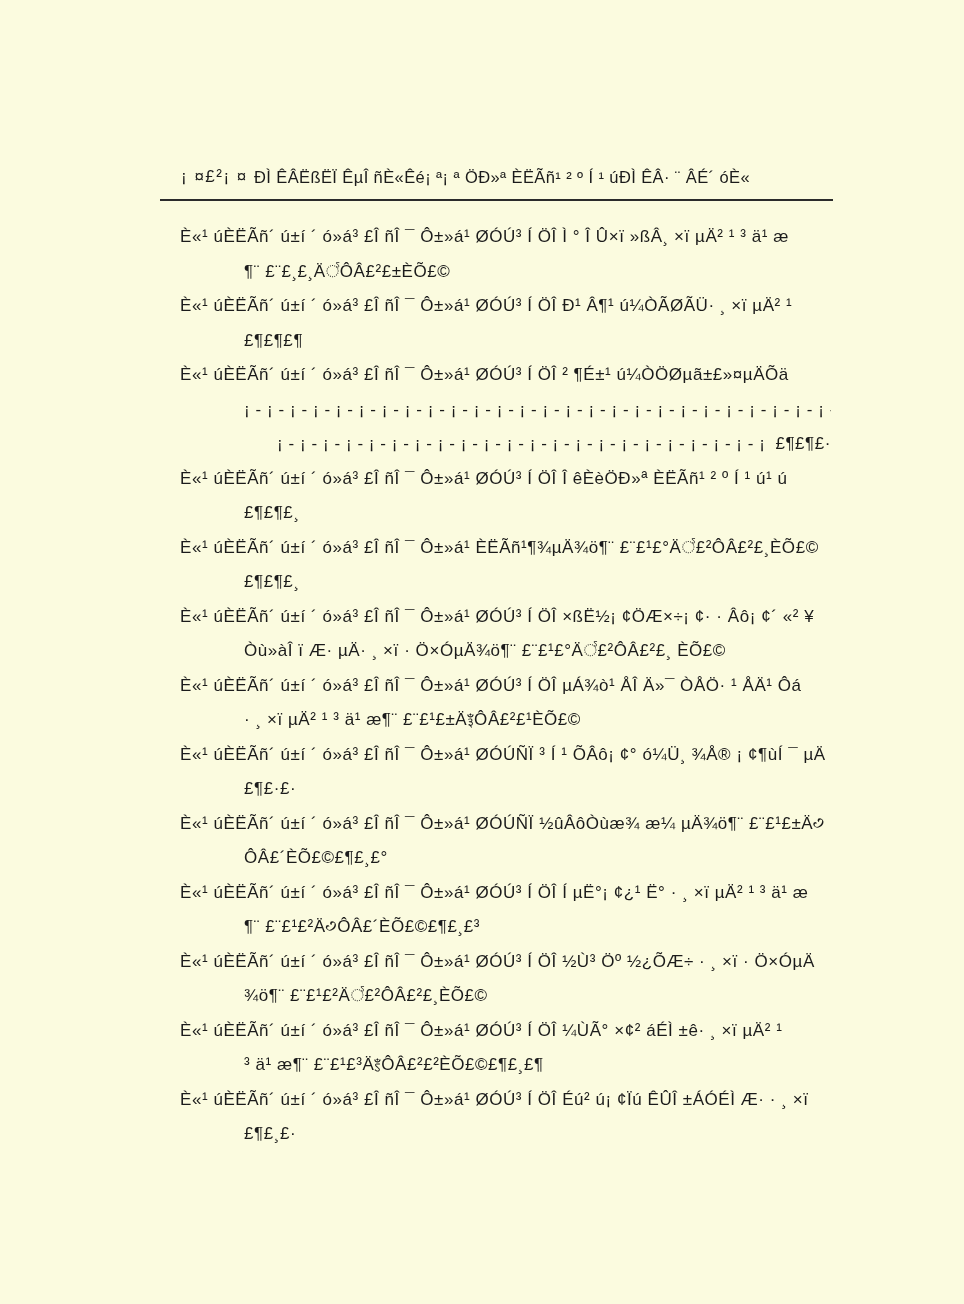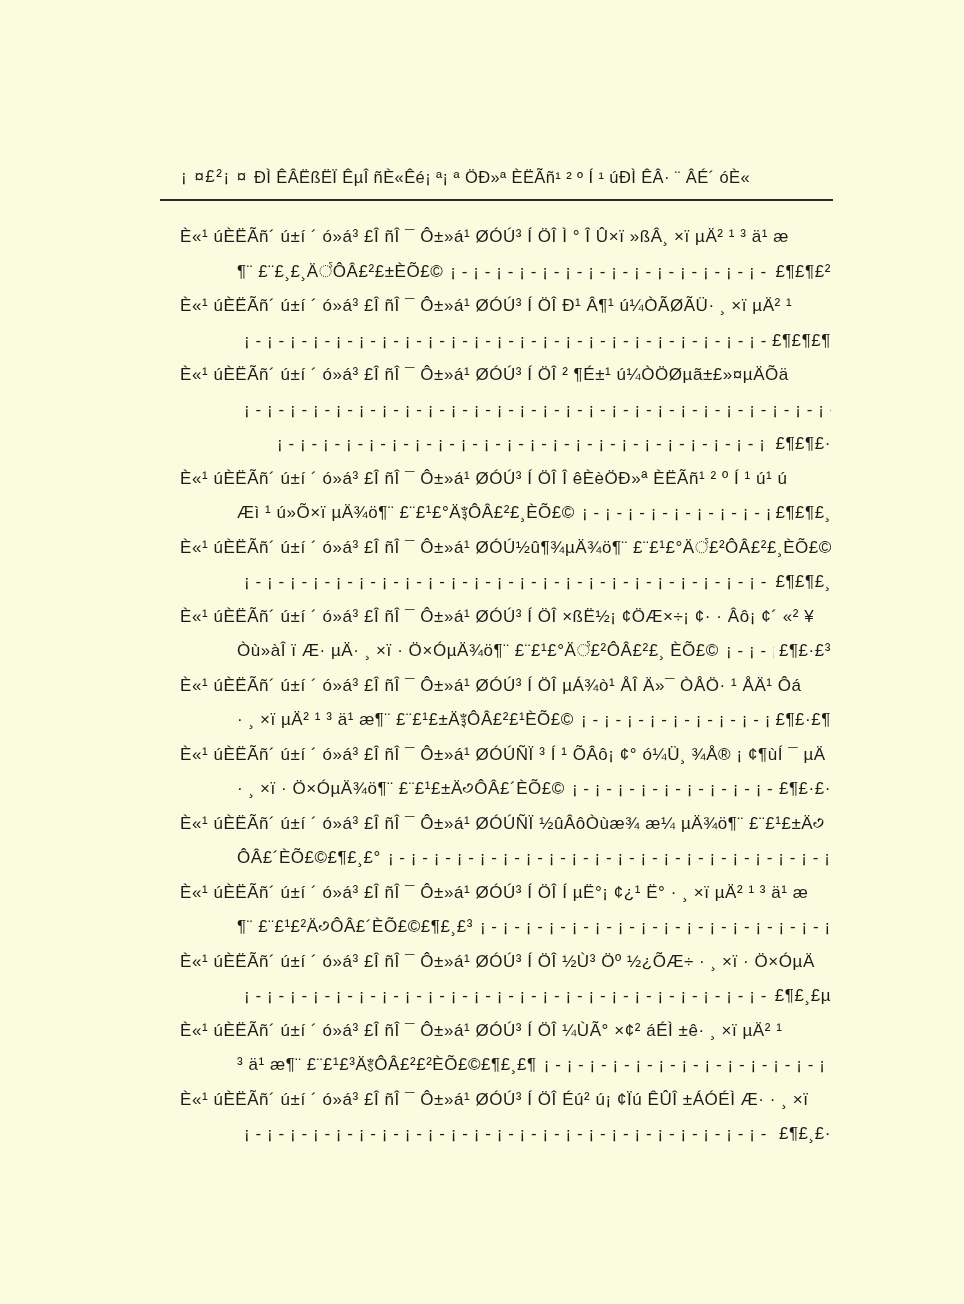--- a/index.html
+++ b/index.html
@@ -21,53 +21,53 @@
     border-top:2.2px solid #2b2b2b;
   }
   .toc{
     position:absolute;left:180px;top:220px;width:651px;
     font-size:17px;letter-spacing:0.55px;
   }
   .line{
     display:flex;align-items:baseline;
     height:34.5px;line-height:34.5px;white-space:pre;overflow:hidden;
   }
-  .indent-1{padding-left:57px;}
+  .indent-1{padding-left:57px;flex-direction:column;}
   .indent-2{padding-left:90px;}
   .t{flex:0 0 auto;text-align:right;}
   .leader{flex:1 1 auto;overflow:hidden;margin-left:7px;}
   .pagenum{flex:0 0 auto;margin-left:5px;}
 </style>
 </head>
 <body style="background: rgb(251, 251, 223); color: rgb(27, 27, 27);">
 
 <div class="header-marker">¡ ¤£²¡ ¤</div>
 <div class="header-title">ÐÌ ÊÂËßËÏ ÊµÎ ñÈ«Êé¡ ª¡ ª ÖÐ»ª ÈËÃñ¹ ² º Í ¹ úÐÌ ÊÂ· ¨ ÂÉ´ óÈ«</div>
 <div class="header-rule" style="border-top-color: rgb(43, 43, 43);"></div>
 <div class="toc">
     <div class="line"><span class="t">È«¹ úÈËÃñ´ ú±í ´ ó»á³ £Î ñÎ ¯ Ô±»á¹ ØÓÚ³ Í ÖÎ Ì ° Î Û×ï »ßÂ¸ ×ï µÄ² ¹ ³ ä¹ æ</span></div>
     <div class="line indent-1"><span class="t">¶¨ £¨£¸£¸Ä꣱ÔÂ£²£±ÈÕ£©</span><span class="leader">¡ - ¡ - ¡ - ¡ - ¡ - ¡ - ¡ - ¡ - ¡ - ¡ - ¡ - ¡ - ¡ - ¡ - ¡ - ¡ - ¡ - ¡ - ¡ - ¡ - ¡ - ¡ - ¡ - ¡ - ¡ - ¡ - ¡ - ¡ - ¡ - ¡ - ¡ - ¡ - ¡ - ¡ - ¡ - ¡ - ¡ - ¡ - ¡ - ¡ - ¡ - ¡ - ¡ - ¡ - ¡ - ¡ - ¡ - ¡ - ¡ - ¡ - ¡ - ¡ - ¡ - ¡ - ¡ - ¡ - ¡ - ¡ - ¡ - ¡ - </span><span class="pagenum">£¶£¶£²</span></div>
     <div class="line"><span class="t">È«¹ úÈËÃñ´ ú±í ´ ó»á³ £Î ñÎ ¯ Ô±»á¹ ØÓÚ³ Í ÖÎ Ð¹ Â¶¹ ú¼ÒÃØÃÜ· ¸ ×ï µÄ² ¹</span></div>
     <div class="line indent-1"><span class="leader">¡ - ¡ - ¡ - ¡ - ¡ - ¡ - ¡ - ¡ - ¡ - ¡ - ¡ - ¡ - ¡ - ¡ - ¡ - ¡ - ¡ - ¡ - ¡ - ¡ - ¡ - ¡ - ¡ - ¡ - ¡ - ¡ - ¡ - ¡ - ¡ - ¡ - ¡ - ¡ - ¡ - ¡ - ¡ - ¡ - ¡ - ¡ - ¡ - ¡ - ¡ - ¡ - ¡ - ¡ - ¡ - ¡ - ¡ - ¡ - ¡ - ¡ - ¡ - ¡ - ¡ - ¡ - ¡ - ¡ - ¡ - ¡ - ¡ - ¡ - </span><span class="pagenum">£¶£¶£¶</span></div>
     <div class="line"><span class="t">È«¹ úÈËÃñ´ ú±í ´ ó»á³ £Î ñÎ ¯ Ô±»á¹ ØÓÚ³ Í ÖÎ ² ¶É±¹ ú¼ÒÖØµã±£»¤µÄÕä</span></div>
     <div class="line indent-1"><span class="leader">¡ - ¡ - ¡ - ¡ - ¡ - ¡ - ¡ - ¡ - ¡ - ¡ - ¡ - ¡ - ¡ - ¡ - ¡ - ¡ - ¡ - ¡ - ¡ - ¡ - ¡ - ¡ - ¡ - ¡ - ¡ - ¡ - ¡ - ¡ - ¡ - ¡ - ¡ - ¡ - ¡ - ¡ - ¡ - ¡ - ¡ - ¡ - ¡ - ¡ - ¡ - ¡ - ¡ - ¡ - ¡ - ¡ - ¡ - ¡ - ¡ - ¡ - ¡ - ¡ - ¡ - ¡ - ¡ - ¡ - ¡ - ¡ - ¡ - ¡ - </span></div>
     <div class="line indent-2"><span class="t"></span><span class="leader">¡ - ¡ - ¡ - ¡ - ¡ - ¡ - ¡ - ¡ - ¡ - ¡ - ¡ - ¡ - ¡ - ¡ - ¡ - ¡ - ¡ - ¡ - ¡ - ¡ - ¡ - ¡ - ¡ - ¡ - ¡ - ¡ - ¡ - ¡ - ¡ - ¡ - ¡ - ¡ - ¡ - ¡ - ¡ - ¡ - ¡ - ¡ - ¡ - ¡ - ¡ - ¡ - ¡ - ¡ - ¡ - ¡ - ¡ - ¡ - ¡ - ¡ - ¡ - ¡ - ¡ - ¡ - ¡ - ¡ - ¡ - ¡ - ¡ - ¡ - </span><span class="pagenum">£¶£¶£·</span></div>
     <div class="line"><span class="t">È«¹ úÈËÃñ´ ú±í ´ ó»á³ £Î ñÎ ¯ Ô±»á¹ ØÓÚ³ Í ÖÎ Î êÈèÖÐ»ª ÈËÃñ¹ ² º Í ¹ ú¹ ú</span></div>
-    <div class="line indent-1"><span class="t">Æì ¹ ú»Õ×ï µÄ¾ö¶¨ £¨£¹£°ÄꣶÔÂ£²£¸ÈÕ£©</span><span class="leader">¡ - ¡ - ¡ - ¡ - ¡ - ¡ - ¡ - ¡ - ¡ - ¡ - ¡ - ¡ - ¡ - ¡ - ¡ - ¡ - ¡ - ¡ - ¡ - ¡ - ¡ - ¡ - ¡ - ¡ - ¡ - ¡ - ¡ - ¡ - ¡ - ¡ - ¡ - ¡ - ¡ - ¡ - ¡ - ¡ - ¡ - ¡ - ¡ - ¡ - ¡ - ¡ - ¡ - ¡ - ¡ - ¡ - ¡ - ¡ - ¡ - ¡ - ¡ - ¡ - ¡ - ¡ - ¡ - ¡ - ¡ - ¡ - ¡ - ¡ - </span><span class="pagenum">£¶£¶£¸</span></div>
-    <div class="line"><span class="t">È«¹ úÈËÃñ´ ú±í ´ ó»á³ £Î ñÎ ¯ Ô±»á¹ ØÓÚ½û¶¾µÄ¾ö¶¨ £¨£¹£°Ä꣱£²ÔÂ£²£¸ÈÕ£©</span></div>
+    <div class="line indent-1"><span class="leader">¡ - ¡ - ¡ - ¡ - ¡ - ¡ - ¡ - ¡ - ¡ - ¡ - ¡ - ¡ - ¡ - ¡ - ¡ - ¡ - ¡ - ¡ - ¡ - ¡ - ¡ - ¡ - ¡ - ¡ - ¡ - ¡ - ¡ - ¡ - ¡ - ¡ - ¡ - ¡ - ¡ - ¡ - ¡ - ¡ - ¡ - ¡ - ¡ - ¡ - ¡ - ¡ - ¡ - ¡ - ¡ - ¡ - ¡ - ¡ - ¡ - ¡ - ¡ - ¡ - ¡ - ¡ - ¡ - ¡ - ¡ - ¡ - ¡ - ¡ - </span><span class="pagenum">£¶£¶£¸</span></div>
+    <div class="line"><span class="t">È«¹ úÈËÃñ´ ú±í ´ ó»á³ £Î ñÎ ¯ Ô±»á¹ ÈËÃñ¹¶¾µÄ¾ö¶¨ £¨£¹£°Ä꣱£²ÔÂ£²£¸ÈÕ£©</span></div>
     <div class="line indent-1"><span class="t"></span><span class="leader">¡ - ¡ - ¡ - ¡ - ¡ - ¡ - ¡ - ¡ - ¡ - ¡ - ¡ - ¡ - ¡ - ¡ - ¡ - ¡ - ¡ - ¡ - ¡ - ¡ - ¡ - ¡ - ¡ - ¡ - ¡ - ¡ - ¡ - ¡ - ¡ - ¡ - ¡ - ¡ - ¡ - ¡ - ¡ - ¡ - ¡ - ¡ - ¡ - ¡ - ¡ - ¡ - ¡ - ¡ - ¡ - ¡ - ¡ - ¡ - ¡ - ¡ - ¡ - ¡ - ¡ - ¡ - ¡ - ¡ - ¡ - ¡ - ¡ - ¡ - </span><span class="pagenum">£¶£¶£¸</span></div>
     <div class="line"><span class="t">È«¹ úÈËÃñ´ ú±í ´ ó»á³ £Î ñÎ ¯ Ô±»á¹ ØÓÚ³ Í ÖÎ ×ßË½¡ ¢ÖÆ×÷¡ ¢· · Âô¡ ¢´ «² ¥</span></div>
     <div class="line indent-1"><span class="t">Òù»àÎ ï Æ· µÄ· ¸ ×ï · Ö×ÓµÄ¾ö¶¨ £¨£¹£°Ä꣱£²ÔÂ£²£¸ ÈÕ£©</span><span class="leader">¡ - ¡ - ¡ - ¡ - ¡ - ¡ - ¡ - ¡ - ¡ - ¡ - ¡ - ¡ - ¡ - ¡ - ¡ - ¡ - ¡ - ¡ - ¡ - ¡ - ¡ - ¡ - ¡ - ¡ - ¡ - ¡ - ¡ - ¡ - ¡ - ¡ - ¡ - ¡ - ¡ - ¡ - ¡ - ¡ - ¡ - ¡ - ¡ - ¡ - ¡ - ¡ - ¡ - ¡ - ¡ - ¡ - ¡ - ¡ - ¡ - ¡ - ¡ - ¡ - ¡ - ¡ - ¡ - ¡ - ¡ - ¡ - ¡ - ¡ - </span><span class="pagenum">£¶£·£³</span></div>
     <div class="line"><span class="t">È«¹ úÈËÃñ´ ú±í ´ ó»á³ £Î ñÎ ¯ Ô±»á¹ ØÓÚ³ Í ÖÎ µÁ¾ò¹ ÅÎ Ä»¯ ÒÅÖ· ¹ ÅÄ¹ Ôá</span></div>
     <div class="line indent-1"><span class="t">· ¸ ×ï µÄ² ¹ ³ ä¹ æ¶¨ £¨£¹£±ÄꣶÔÂ£²£¹ÈÕ£©</span><span class="leader">¡ - ¡ - ¡ - ¡ - ¡ - ¡ - ¡ - ¡ - ¡ - ¡ - ¡ - ¡ - ¡ - ¡ - ¡ - ¡ - ¡ - ¡ - ¡ - ¡ - ¡ - ¡ - ¡ - ¡ - ¡ - ¡ - ¡ - ¡ - ¡ - ¡ - ¡ - ¡ - ¡ - ¡ - ¡ - ¡ - ¡ - ¡ - ¡ - ¡ - ¡ - ¡ - ¡ - ¡ - ¡ - ¡ - ¡ - ¡ - ¡ - ¡ - ¡ - ¡ - ¡ - ¡ - ¡ - ¡ - ¡ - ¡ - ¡ - ¡ - </span><span class="pagenum">£¶£·£¶</span></div>
     <div class="line"><span class="t">È«¹ úÈËÃñ´ ú±í ´ ó»á³ £Î ñÎ ¯ Ô±»á¹ ØÓÚÑÏ ³ Í ¹ ÕÂô¡ ¢° ó¼Ü¸ ¾Å® ¡ ¢¶ùÍ ¯ µÄ</span></div>
-    <div class="line indent-1"><span class="t">· ¸ ×ï · Ö×ÓµÄ¾ö¶¨ £¨£¹£±Ä꣹ÔÂ£´ÈÕ£©</span><span class="leader">¡ - ¡ - ¡ - ¡ - ¡ - ¡ - ¡ - ¡ - ¡ - ¡ - ¡ - ¡ - ¡ - ¡ - ¡ - ¡ - ¡ - ¡ - ¡ - ¡ - ¡ - ¡ - ¡ - ¡ - ¡ - ¡ - ¡ - ¡ - ¡ - ¡ - ¡ - ¡ - ¡ - ¡ - ¡ - ¡ - ¡ - ¡ - ¡ - ¡ - ¡ - ¡ - ¡ - ¡ - ¡ - ¡ - ¡ - ¡ - ¡ - ¡ - ¡ - ¡ - ¡ - ¡ - ¡ - ¡ - ¡ - ¡ - ¡ - ¡ - </span><span class="pagenum">£¶£·£·</span></div>
+    <div class="line indent-1"><span class="leader">¡ - ¡ - ¡ - ¡ - ¡ - ¡ - ¡ - ¡ - ¡ - ¡ - ¡ - ¡ - ¡ - ¡ - ¡ - ¡ - ¡ - ¡ - ¡ - ¡ - ¡ - ¡ - ¡ - ¡ - ¡ - ¡ - ¡ - ¡ - ¡ - ¡ - ¡ - ¡ - ¡ - ¡ - ¡ - ¡ - ¡ - ¡ - ¡ - ¡ - ¡ - ¡ - ¡ - ¡ - ¡ - ¡ - ¡ - ¡ - ¡ - ¡ - ¡ - ¡ - ¡ - ¡ - ¡ - ¡ - ¡ - ¡ - ¡ - ¡ - </span><span class="pagenum">£¶£·£·</span></div>
     <div class="line"><span class="t">È«¹ úÈËÃñ´ ú±í ´ ó»á³ £Î ñÎ ¯ Ô±»á¹ ØÓÚÑÏ ½ûÂôÒùæ¾ æ¼ µÄ¾ö¶¨ £¨£¹£±Ä꣹</span></div>
     <div class="line indent-1"><span class="t">ÔÂ£´ÈÕ£©£¶£¸£°</span><span class="leader">¡ - ¡ - ¡ - ¡ - ¡ - ¡ - ¡ - ¡ - ¡ - ¡ - ¡ - ¡ - ¡ - ¡ - ¡ - ¡ - ¡ - ¡ - ¡ - ¡ - ¡ - ¡ - ¡ - ¡ - ¡ - ¡ - ¡ - ¡ - ¡ - ¡ - ¡ - ¡ - ¡ - ¡ - ¡ - ¡ - ¡ - ¡ - ¡ - ¡ - ¡ - ¡ - ¡ - ¡ - ¡ - ¡ - ¡ - ¡ - ¡ - ¡ - ¡ - ¡ - ¡ - ¡ - ¡ - ¡ - ¡ - ¡ - ¡ - ¡ - </span></div>
     <div class="line"><span class="t">È«¹ úÈËÃñ´ ú±í ´ ó»á³ £Î ñÎ ¯ Ô±»á¹ ØÓÚ³ Í ÖÎ Í µË°¡ ¢¿¹ Ë° · ¸ ×ï µÄ² ¹ ³ ä¹ æ</span></div>
     <div class="line indent-1"><span class="t">¶¨ £¨£¹£²Ä꣹ÔÂ£´ÈÕ£©£¶£¸£³</span><span class="leader">¡ - ¡ - ¡ - ¡ - ¡ - ¡ - ¡ - ¡ - ¡ - ¡ - ¡ - ¡ - ¡ - ¡ - ¡ - ¡ - ¡ - ¡ - ¡ - ¡ - ¡ - ¡ - ¡ - ¡ - ¡ - ¡ - ¡ - ¡ - ¡ - ¡ - ¡ - ¡ - ¡ - ¡ - ¡ - ¡ - ¡ - ¡ - ¡ - ¡ - ¡ - ¡ - ¡ - ¡ - ¡ - ¡ - ¡ - ¡ - ¡ - ¡ - ¡ - ¡ - ¡ - ¡ - ¡ - ¡ - ¡ - ¡ - ¡ - ¡ - </span></div>
     <div class="line"><span class="t">È«¹ úÈËÃñ´ ú±í ´ ó»á³ £Î ñÎ ¯ Ô±»á¹ ØÓÚ³ Í ÖÎ ½Ù³ Öº ½¿ÕÆ÷ · ¸ ×ï · Ö×ÓµÄ</span></div>
-    <div class="line indent-1"><span class="leader">¡ - ¡ - ¡ - ¡ - ¡ - ¡ - ¡ - ¡ - ¡ - ¡ - ¡ - ¡ - ¡ - ¡ - ¡ - ¡ - ¡ - ¡ - ¡ - ¡ - ¡ - ¡ - ¡ - ¡ - ¡ - ¡ - ¡ - ¡ - ¡ - ¡ - ¡ - ¡ - ¡ - ¡ - ¡ - ¡ - ¡ - ¡ - ¡ - ¡ - ¡ - ¡ - ¡ - ¡ - ¡ - ¡ - ¡ - ¡ - ¡ - ¡ - ¡ - ¡ - ¡ - ¡ - ¡ - ¡ - ¡ - ¡ - ¡ - ¡ - </span><span class="pagenum">£¶£¸£µ</span></div>
+    <div class="line indent-1"><span class="t">¾ö¶¨ £¨£¹£²Ä꣱£²ÔÂ£²£¸ÈÕ£©</span><span class="leader">¡ - ¡ - ¡ - ¡ - ¡ - ¡ - ¡ - ¡ - ¡ - ¡ - ¡ - ¡ - ¡ - ¡ - ¡ - ¡ - ¡ - ¡ - ¡ - ¡ - ¡ - ¡ - ¡ - ¡ - ¡ - ¡ - ¡ - ¡ - ¡ - ¡ - ¡ - ¡ - ¡ - ¡ - ¡ - ¡ - ¡ - ¡ - ¡ - ¡ - ¡ - ¡ - ¡ - ¡ - ¡ - ¡ - ¡ - ¡ - ¡ - ¡ - ¡ - ¡ - ¡ - ¡ - ¡ - ¡ - ¡ - ¡ - ¡ - ¡ - </span><span class="pagenum">£¶£¸£µ</span></div>
     <div class="line"><span class="t">È«¹ úÈËÃñ´ ú±í ´ ó»á³ £Î ñÎ ¯ Ô±»á¹ ØÓÚ³ Í ÖÎ ¼ÙÃ° ×¢² áÉÌ ±ê· ¸ ×ï µÄ² ¹</span></div>
     <div class="line indent-1"><span class="t">³ ä¹ æ¶¨ £¨£¹£³ÄꣷÔÂ£²£²ÈÕ£©£¶£¸£¶</span><span class="leader">¡ - ¡ - ¡ - ¡ - ¡ - ¡ - ¡ - ¡ - ¡ - ¡ - ¡ - ¡ - ¡ - ¡ - ¡ - ¡ - ¡ - ¡ - ¡ - ¡ - ¡ - ¡ - ¡ - ¡ - ¡ - ¡ - ¡ - ¡ - ¡ - ¡ - ¡ - ¡ - ¡ - ¡ - ¡ - ¡ - ¡ - ¡ - ¡ - ¡ - ¡ - ¡ - ¡ - ¡ - ¡ - ¡ - ¡ - ¡ - ¡ - ¡ - ¡ - ¡ - ¡ - ¡ - ¡ - ¡ - ¡ - ¡ - ¡ - ¡ - </span></div>
     <div class="line"><span class="t">È«¹ úÈËÃñ´ ú±í ´ ó»á³ £Î ñÎ ¯ Ô±»á¹ ØÓÚ³ Í ÖÎ Éú² ú¡ ¢Ïú ÊÛÎ ±ÁÓÉÌ Æ· · ¸ ×ï</span></div>
     <div class="line indent-1"><span class="leader">¡ - ¡ - ¡ - ¡ - ¡ - ¡ - ¡ - ¡ - ¡ - ¡ - ¡ - ¡ - ¡ - ¡ - ¡ - ¡ - ¡ - ¡ - ¡ - ¡ - ¡ - ¡ - ¡ - ¡ - ¡ - ¡ - ¡ - ¡ - ¡ - ¡ - ¡ - ¡ - ¡ - ¡ - ¡ - ¡ - ¡ - ¡ - ¡ - ¡ - ¡ - ¡ - ¡ - ¡ - ¡ - ¡ - ¡ - ¡ - ¡ - ¡ - ¡ - ¡ - ¡ - ¡ - ¡ - ¡ - ¡ - ¡ - ¡ - ¡ - </span><span class="pagenum">£¶£¸£·</span></div>
   </div>
 
 </body></html>

